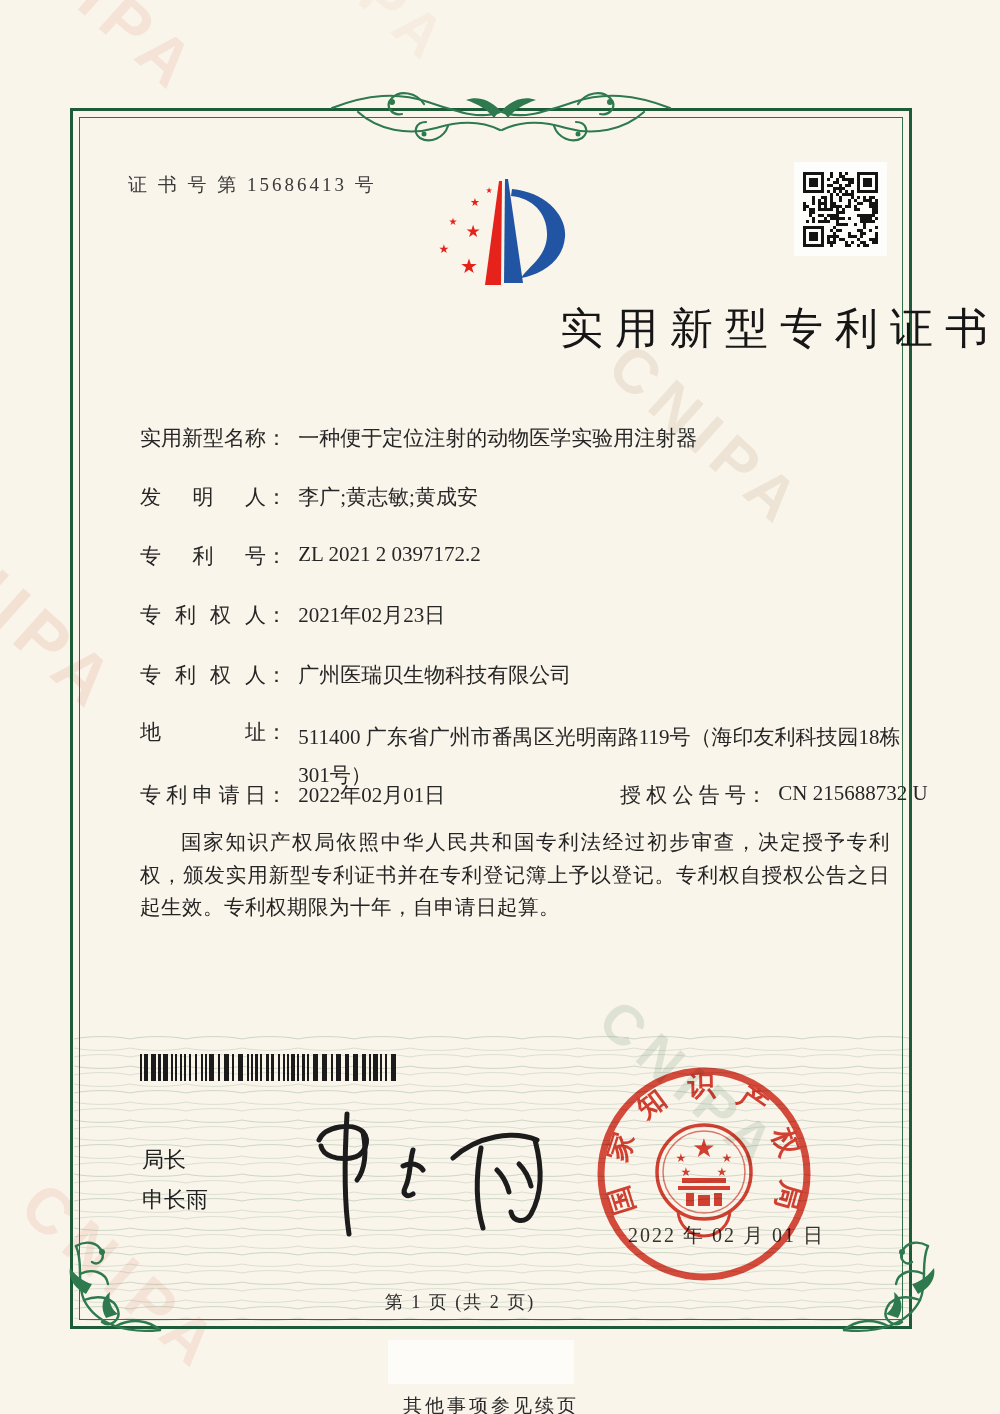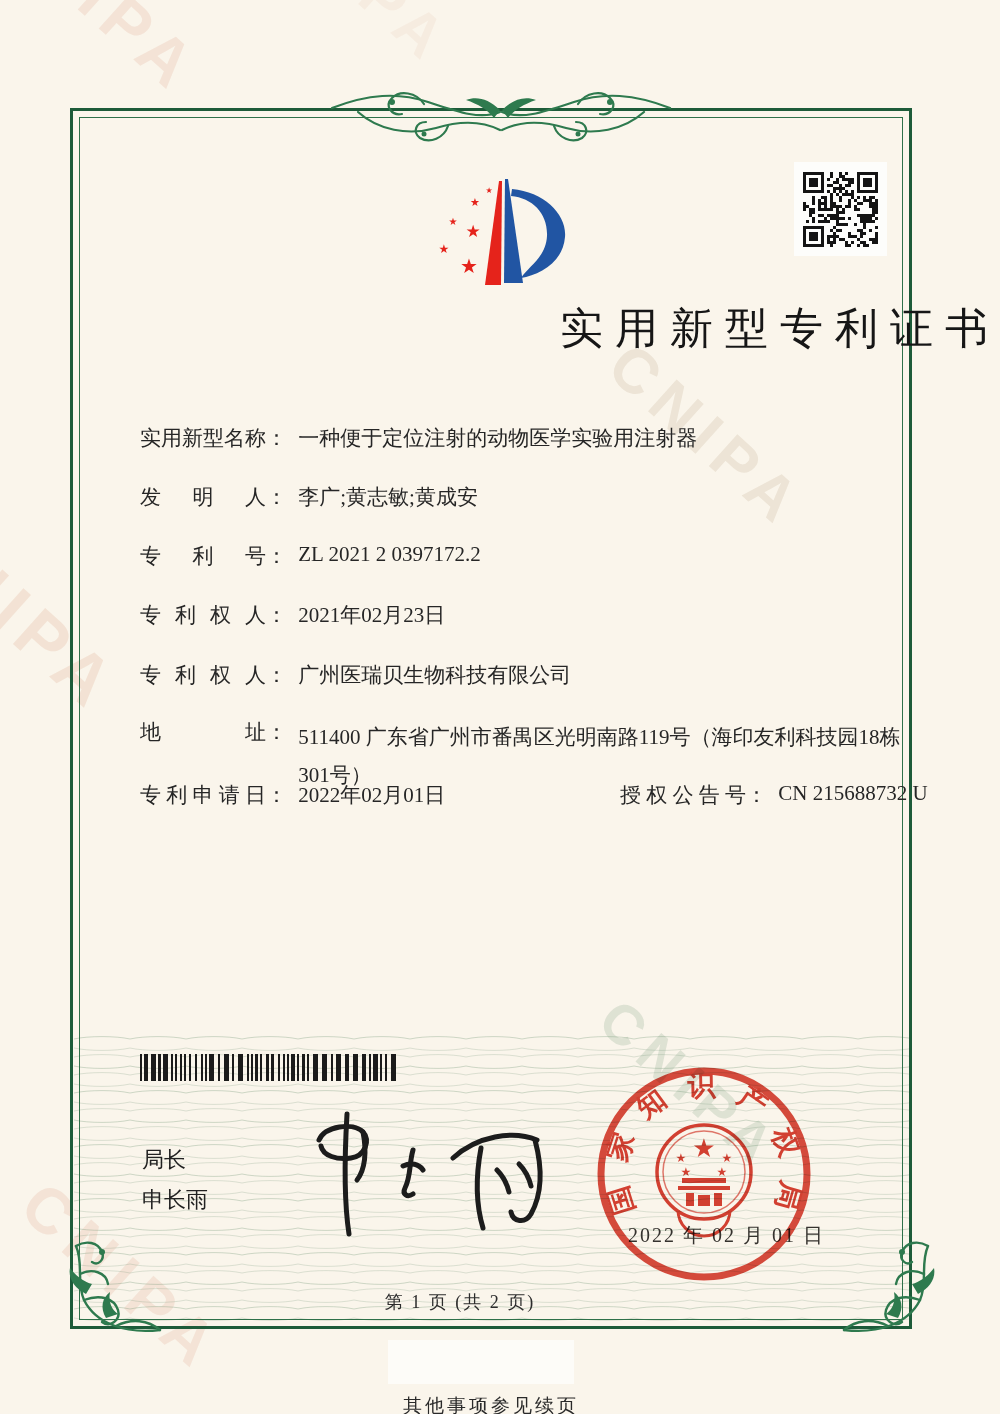--- a/index.html
+++ b/index.html
@@ -155,20 +155,21 @@
       <path d="M20,12 C30,6 42,8 46,18 C49,26 42,32 36,28"></path>
       <path d="M60,92 C76,84 92,86 104,96"></path>
     </g>
     <g fill="#2e7a4e" stroke="none">
       <path d="M30,60 C18,54 12,44 14,34 C20,42 28,48 36,50 Z"></path>
       <path d="M50,84 C44,74 46,64 54,58 C52,68 56,76 62,80 Z"></path>
       <circle cx="46" cy="18" r="3"></circle>
     </g>
   </svg>
 
+  <div class="cert-no">证 书 号 第 15686413 号</div>
 
   <svg class="logo" viewBox="0 0 145 118" xmlns="http://www.w3.org/2000/svg">
     <g fill="#e5231b">
       <text x="42" y="33" font-size="11" text-anchor="middle">★</text>
       <text x="20" y="52" font-size="10" text-anchor="middle">★</text>
       <text x="40" y="64" font-size="17" text-anchor="middle">★</text>
       <text x="11" y="80" font-size="12" text-anchor="middle">★</text>
       <text x="36" y="100" font-size="20" text-anchor="middle">★</text>
       <text x="56" y="20" font-size="8" text-anchor="middle">★</text>
     </g>
@@ -507,20 +508,21 @@
       <span class="f-label">专利申请日</span><span class="f-colon">：</span>
       <span class="f-value">2022年02月01日</span>
       <span class="grant-no">
         <span class="f-label">授权公告号</span><span class="f-colon">：</span>
         <span class="f-value">CN 215688732 U</span>
       </span>
     </div>
   </div>
 
   <div class="paras">
+    <p>国家知识产权局依照中华人民共和国专利法经过初步审查，决定授予专利权，颁发实用新型专利证书并在专利登记簿上予以登记。专利权自授权公告之日起生效。专利权期限为十年，自申请日起算。</p>
   </div>
 
   <div class="barcode">
     <svg id="barcode-svg" width="262" height="27" xmlns="http://www.w3.org/2000/svg">
         <rect x="0" y="0" width="2" height="27" fill="#1b1b1b"></rect>
         <rect x="4" y="0" width="4" height="27" fill="#1b1b1b"></rect>
         <rect x="11" y="0" width="5" height="27" fill="#1b1b1b"></rect>
         <rect x="18" y="0" width="3" height="27" fill="#1b1b1b"></rect>
         <rect x="23" y="0" width="5" height="27" fill="#1b1b1b"></rect>
         <rect x="31" y="0" width="2" height="27" fill="#1b1b1b"></rect>

